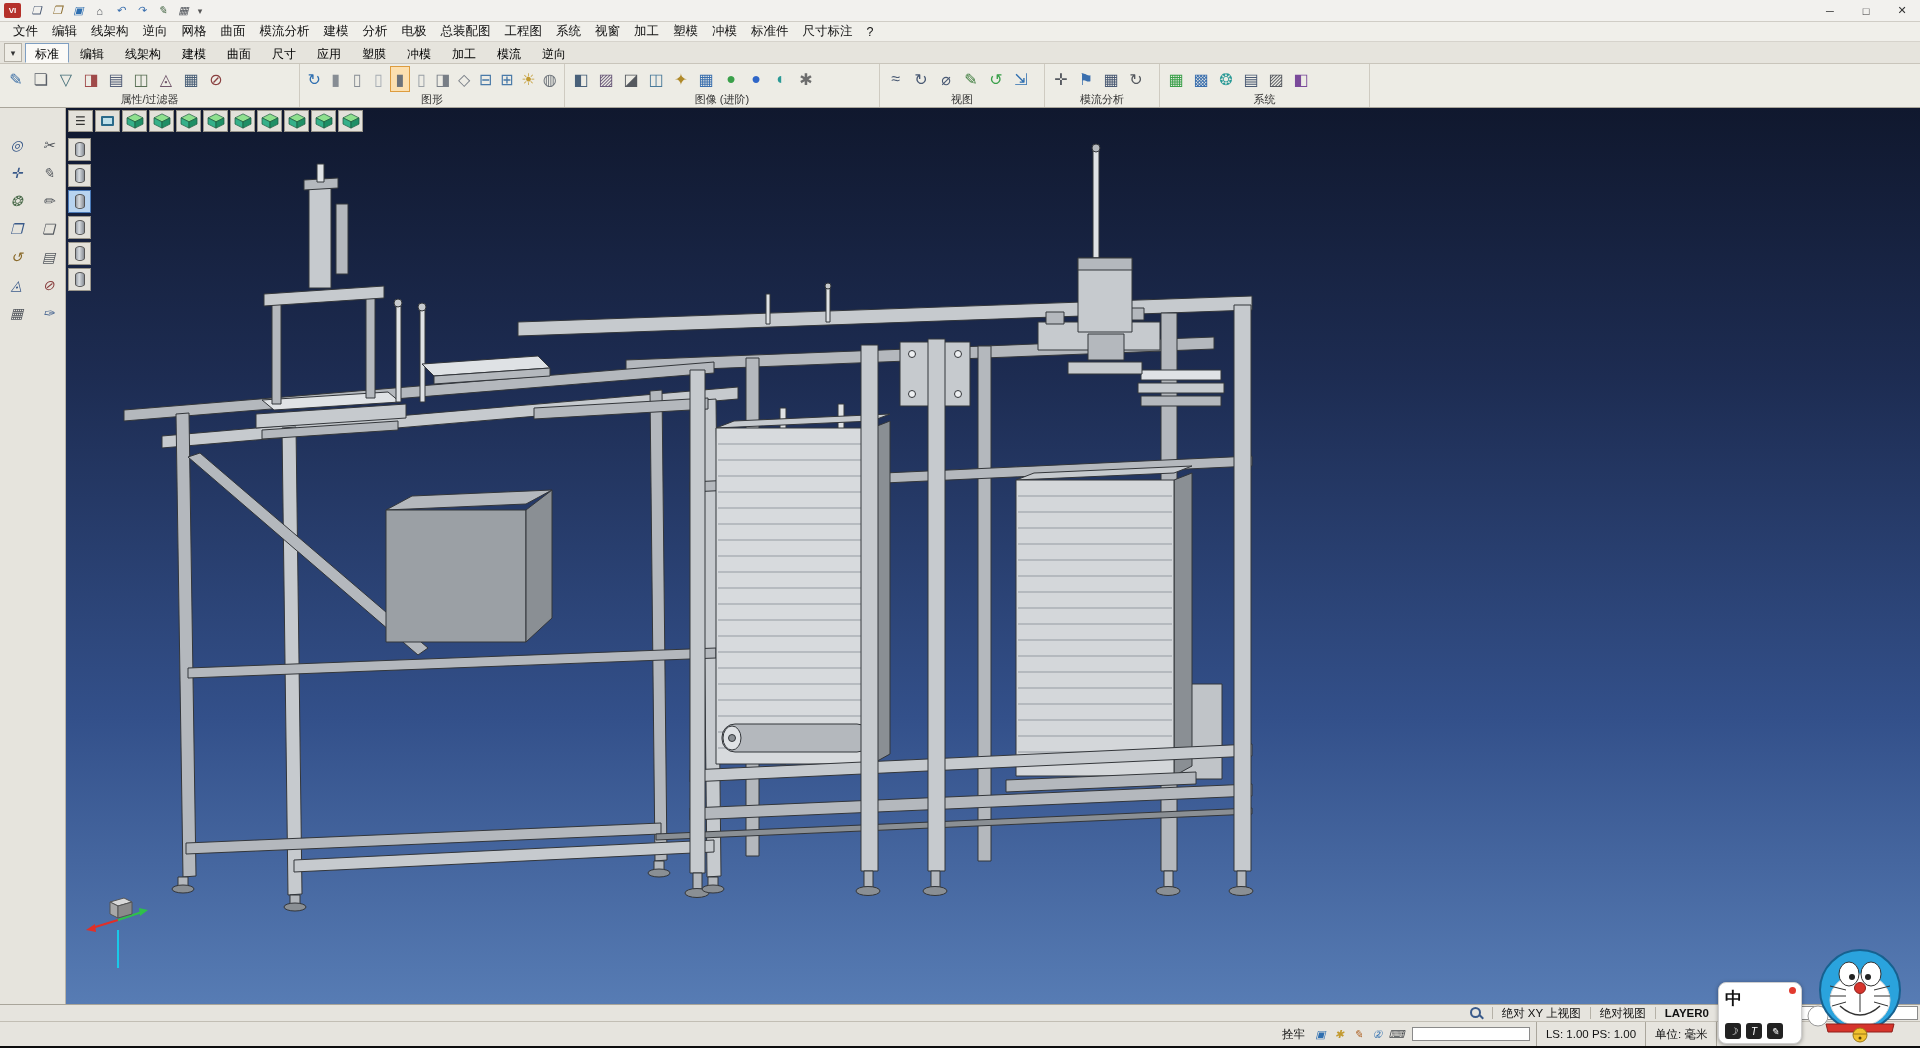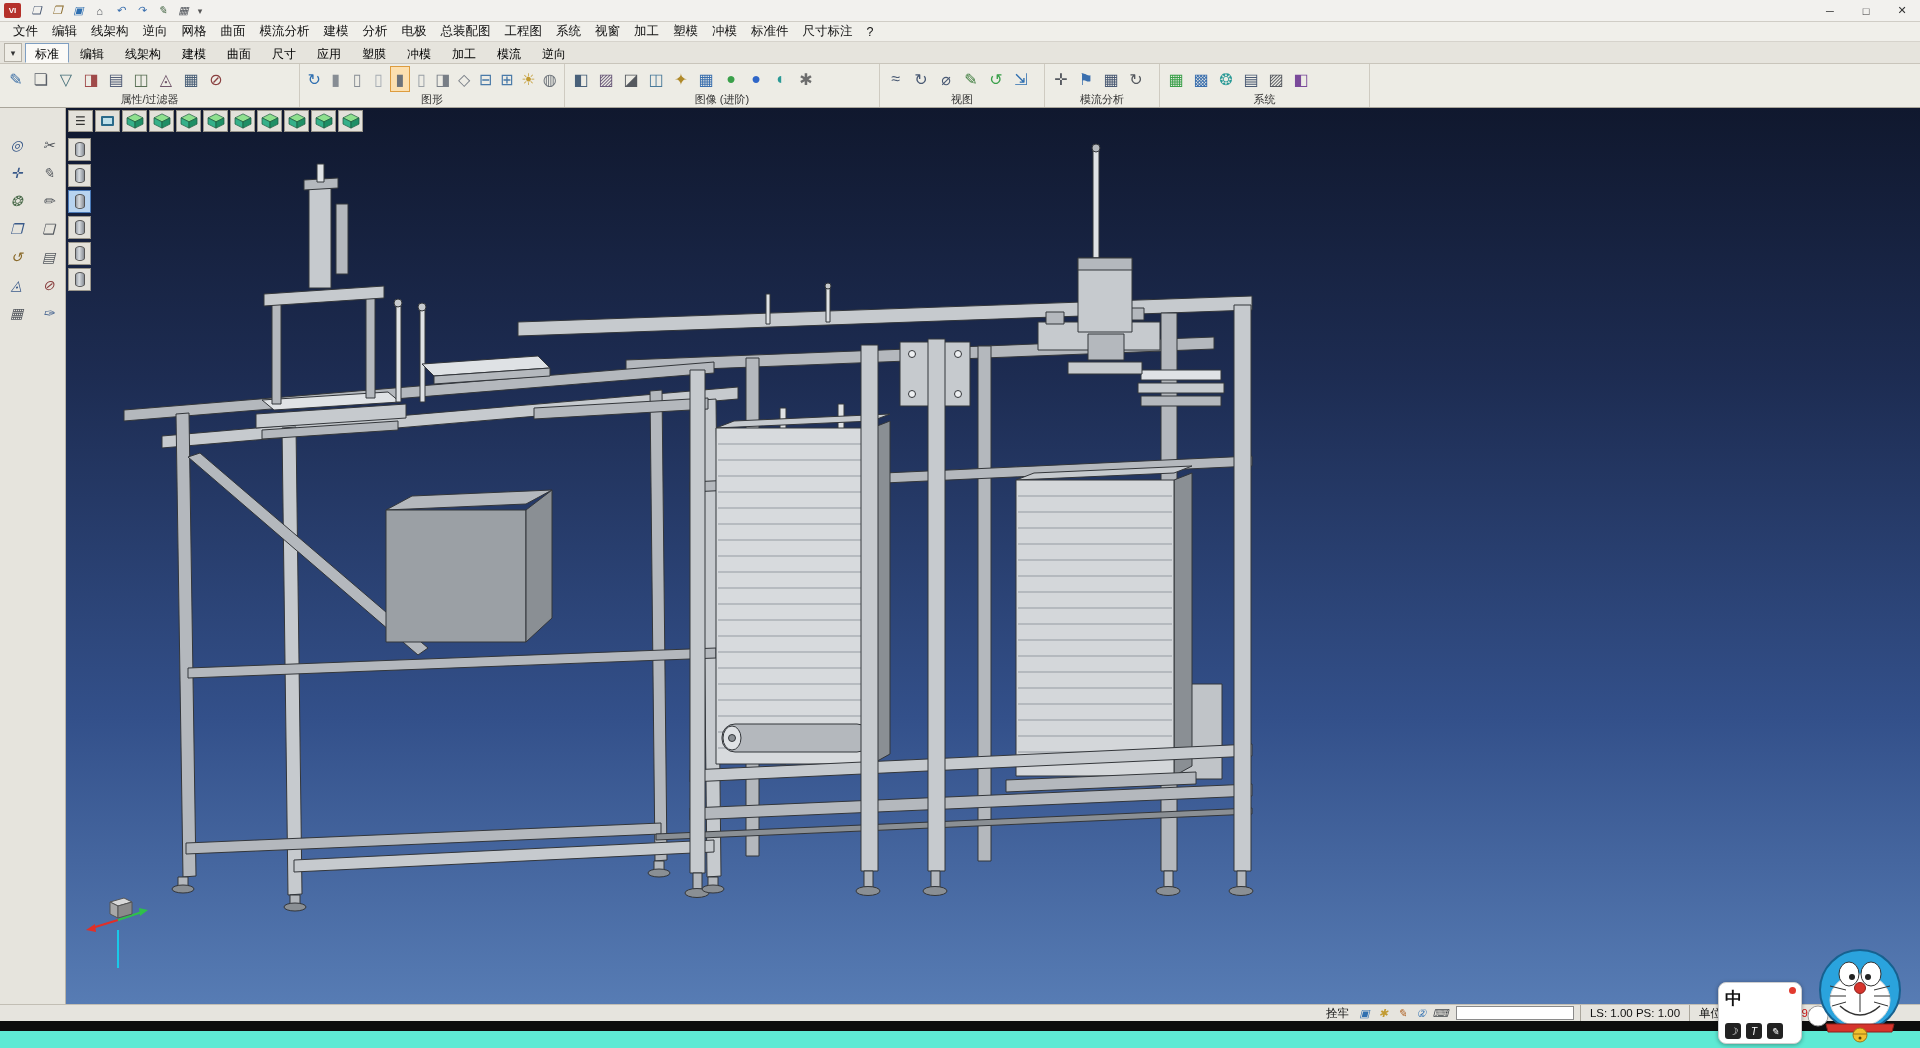--- a/index.html
+++ b/index.html
@@ -1,17 +1,17 @@
 <!DOCTYPE html>
 <html><head>
 <meta charset="utf-8">
 <style>
   *{margin:0;padding:0;box-sizing:border-box}
   html,body{width:1920px;height:1048px;overflow:hidden;font-family:"Liberation Sans","DejaVu Sans",sans-serif}
-  .app{position:relative;width:1920px;height:1048px;background:#5eead4;color:#111;font-size:12px}
+  .app{position:relative;width:1920px;height:1048px;background:#f97316;color:#111;font-size:12px}
 
   
   .titlebar{height:22px;display:flex;align-items:center;background:#f2f1ee;border-bottom:1px solid #d0cdc6;padding-left:4px;position:relative}
   .logo{width:17px;height:15px;background:#b5312a;color:#fff;font-weight:bold;font-size:8px;display:flex;align-items:center;justify-content:center;border-radius:2px;flex:0 0 auto}
   .qicons{display:flex;gap:2px;margin-left:6px}
   .qi{width:19px;height:17px;border:none;background:transparent;font-size:11px;display:flex;align-items:center;justify-content:center;cursor:default}
   .tb-dd{width:14px;height:17px;border:none;background:transparent;font-size:9px;color:#555}
   .win-title{position:absolute;left:0;right:0;text-align:center;font-size:12px;color:#222;pointer-events:none}
   .wincontrols{margin-left:auto;display:flex;height:21px;position:relative;z-index:2}
   .wbtn{width:36px;height:21px;border:none;background:transparent;font-size:11px;color:#333;display:flex;align-items:center;justify-content:center}
@@ -61,21 +61,21 @@
   
   .status1{height:17px;background:#e6e4de;border-top:1px solid #a9a59a;display:flex;align-items:center;font-size:11.5px}
   .s1-right{margin-left:auto;display:flex;align-items:center;gap:9px;height:100%;padding-right:2px}
   .s1sep{width:1px;height:12px;background:#b5b1a7}
   .searchicon{position:relative;width:14px;height:14px;display:inline-block}
   .searchicon::before{content:"";position:absolute;left:1px;top:1px;width:7px;height:7px;border:2px solid #3a5a8a;border-radius:50%}
   .searchicon::after{content:"";position:absolute;left:10px;top:10px;width:5px;height:2px;background:#3a5a8a;transform:rotate(45deg)}
   .layer{font-weight:bold}
   .s-input{height:14px;border:1px solid #8a8a8a;background:#fff;font-size:11px;padding:0 3px}
   .in1{width:200px}
-  .status2{height:17px;background:#e6e4de;border-top:1px solid #c2beb4;display:flex;align-items:center;font-size:11.5px;padding-right:68px}
+  .status2{height:25px;background:#e6e4de;border-top:1px solid #c2beb4;display:flex;align-items:center;font-size:11.5px;padding-right:112px}
   .s2-spacer{flex:1}
   .s2icon{width:19px;height:15px;border:none;background:transparent;font-size:11px;display:flex;align-items:center;justify-content:center}
   .in2{width:118px;margin:0 6px}
   .seg{border-left:1px solid #aaa69c;height:100%;display:flex;align-items:center;padding:0 9px;white-space:nowrap}
   .coord{color:#cc1111}
   .taskstrip{height:10px;background:#0d0d0d}
 
   
   .ime{position:absolute;right:2px;bottom:4px;display:flex;align-items:flex-end;z-index:40}
   .ime-panel{position:relative;width:84px;height:62px;background:#fff;border:1px solid #cfcfcf;border-radius:8px;box-shadow:0 1px 4px rgba(0,0,0,.35);margin-right:-14px;padding:4px 6px;display:flex;flex-direction:column;justify-content:space-between}
@@ -602,20 +602,32 @@
         <polygon points="2,40 11,34 12,42" fill="#e03028"></polygon>
         <line x1="34" y1="30" x2="58" y2="22" stroke="#2fc04a" stroke-width="2"></line>
         <polygon points="64,20 55,18 56,26" fill="#2fc04a"></polygon>
         <polygon points="26,12 40,8 48,12 34,16" fill="#d8d8d8" stroke="#555"></polygon>
         <polygon points="26,12 34,16 34,28 26,24" fill="#a8a8a8" stroke="#555"></polygon>
         <polygon points="34,16 48,12 48,24 34,28" fill="#8a8a8a" stroke="#555"></polygon>
       </svg>
     </div>
   </div>
 
+  <div class="status1">
+    <div class="s1-right">
+      <span class="searchicon"></span>
+      <span class="s1sep"></span>
+      <span>绝对 XY 上视图</span>
+      <span class="s1sep"></span>
+      <span>绝对视图</span>
+      <span class="s1sep"></span>
+      <span class="layer">LAYER0</span>
+      <input class="s-input in1" value="" style="">
+    </div>
+  </div>
 
   <div class="status2">
     <div class="s2-spacer"></div>
     <span style="margin-right:6px">拴牢</span>
     <div style="display:flex">
         <button class="s2icon" style="color: rgb(47, 111, 176);">
           <i class="ig">▣</i>
         </button>
         <button class="s2icon" style="color: rgb(194, 154, 48);">
           <i class="ig">✱</i>

